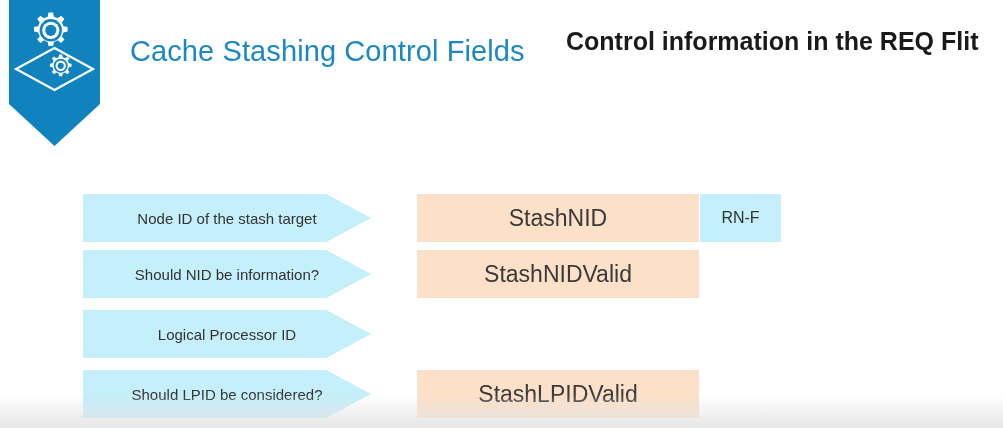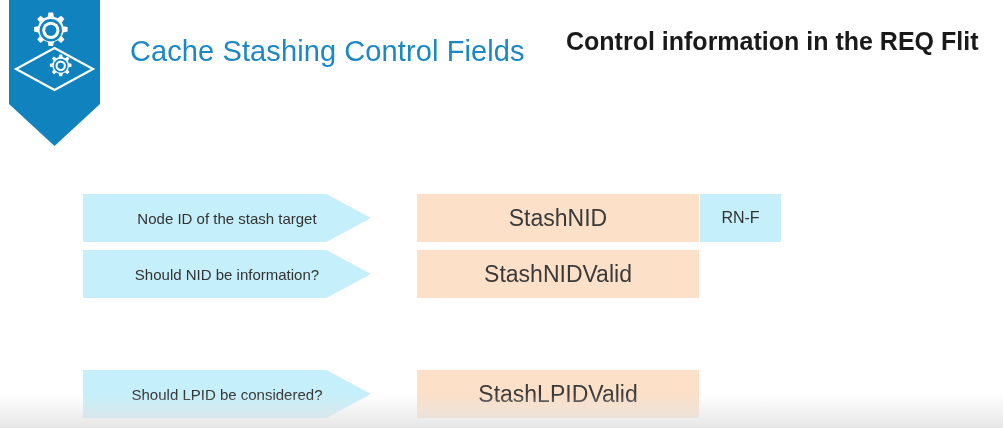--- a/index.html
+++ b/index.html
@@ -185,20 +185,23 @@
   <div class="row" id="row-1">
     <div class="desc-arrow">
       <span class="desc-text">Should NID be information?</span>
     </div>
     <div class="field-box">
       <span class="field-text">StashNIDValid</span>
     </div>
   </div>
 
   <div class="row" id="row-2">
+    <div class="desc-arrow">
+      <span class="desc-text">Logical Processor ID</span>
+    </div>
   </div>
 
   <div class="row" id="row-3">
     <div class="desc-arrow">
       <span class="desc-text">Should LPID be considered?</span>
     </div>
     <div class="field-box">
       <span class="field-text">StashLPIDValid</span>
     </div>
   </div>

